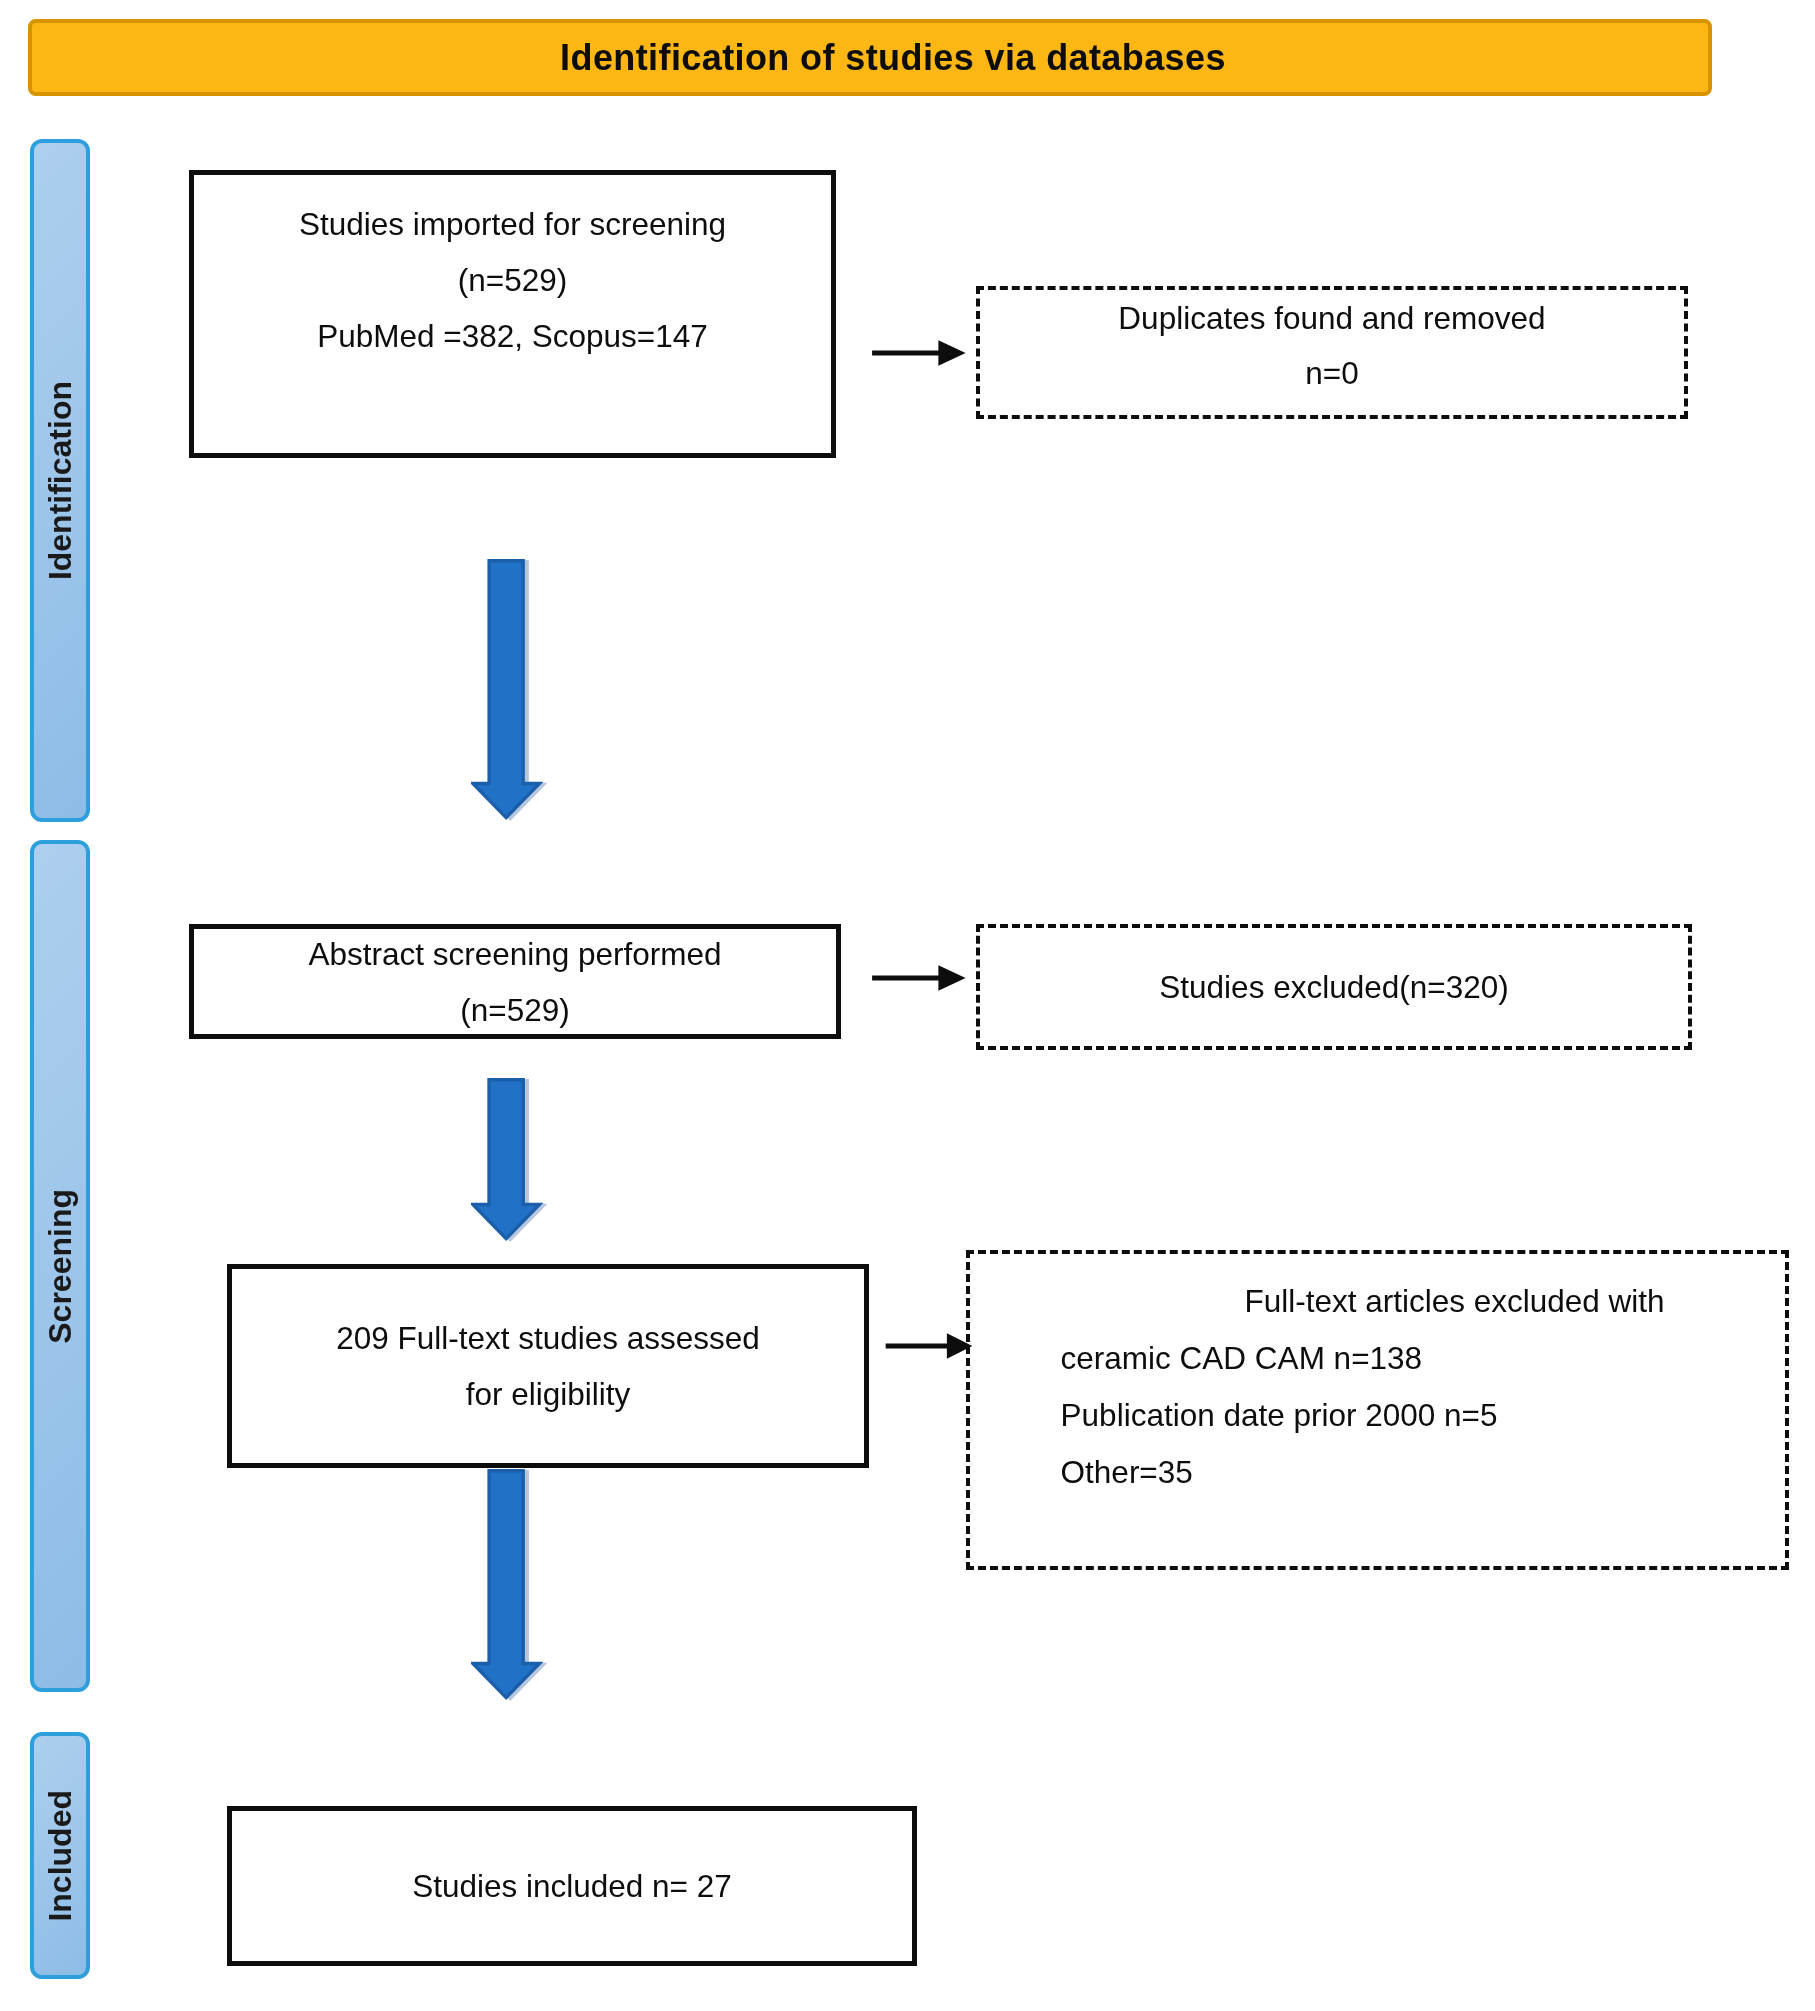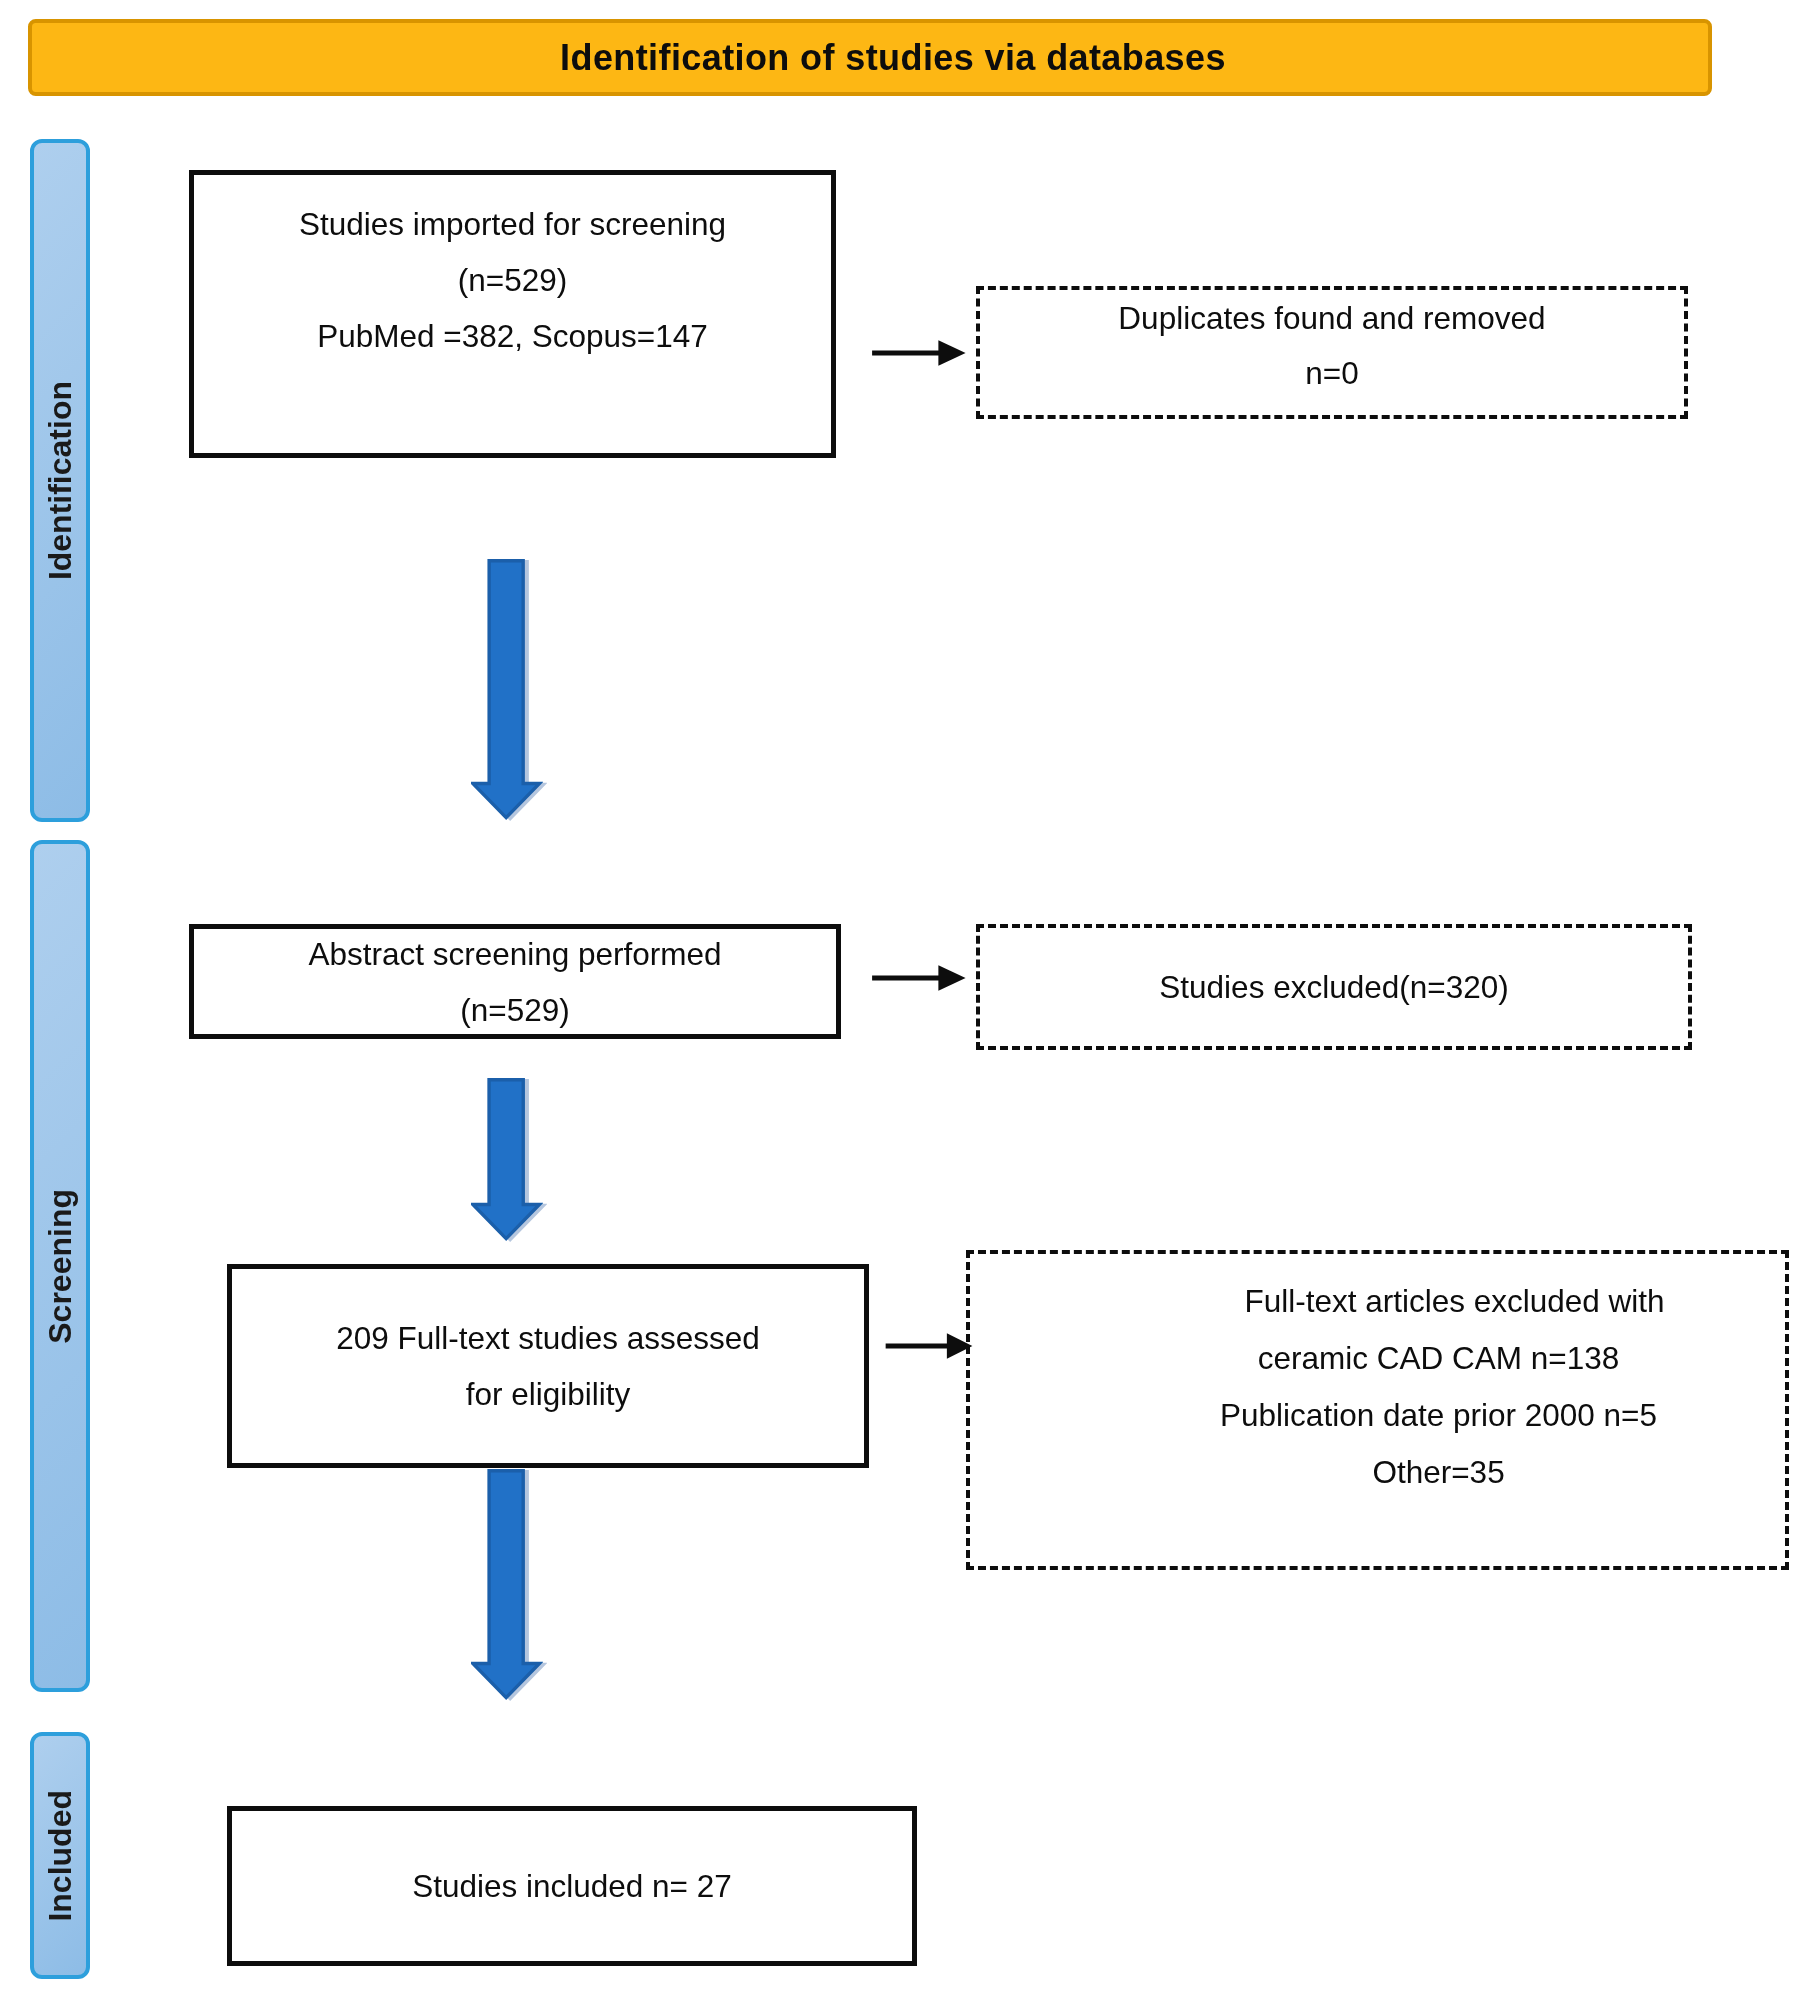--- a/index.html
+++ b/index.html
@@ -66,21 +66,21 @@
   #box-duplicates{left:976px;top:286px;width:712px;height:133px;padding-bottom:13.6px;}
   #box-abstract{left:189px;top:924px;width:652px;height:115px;}
   #box-excluded{left:976px;top:924px;width:716px;height:126px;}
   #box-fulltext{left:227px;top:1264px;width:642px;height:204px;}
   #box-ft-excluded{
     left:966px;top:1250px;width:823px;height:320px;
     align-items:stretch;justify-content:flex-start;
     text-align:left;padding:19px 8.5px 0 13.6px;line-height:57px;
   }
   #box-ft-excluded .intro{text-indent:149px;text-align:center;}
-  #box-ft-excluded .reason{margin-left:117px;text-align:center;}
+  #box-ft-excluded .reason{margin-left:77px;}
   #box-included{left:227px;top:1806px;width:690px;height:160px;}
   
   .harrow{position:absolute;}
   .harrow line{stroke:var(--ink);stroke-width:6;}
   .harrow polygon{fill:var(--ink);}
   #harrow-1{left:867px;top:336px;}
   #harrow-2{left:867px;top:961px;}
   #harrow-3{left:882px;top:1329px;}
   .barrow{position:absolute;filter:drop-shadow(4.3px 1.7px 0 rgba(168,188,216,0.85));}
   .barrow polygon{fill:var(--arrow-fill);stroke:var(--arrow-stroke);stroke-width:4;}

